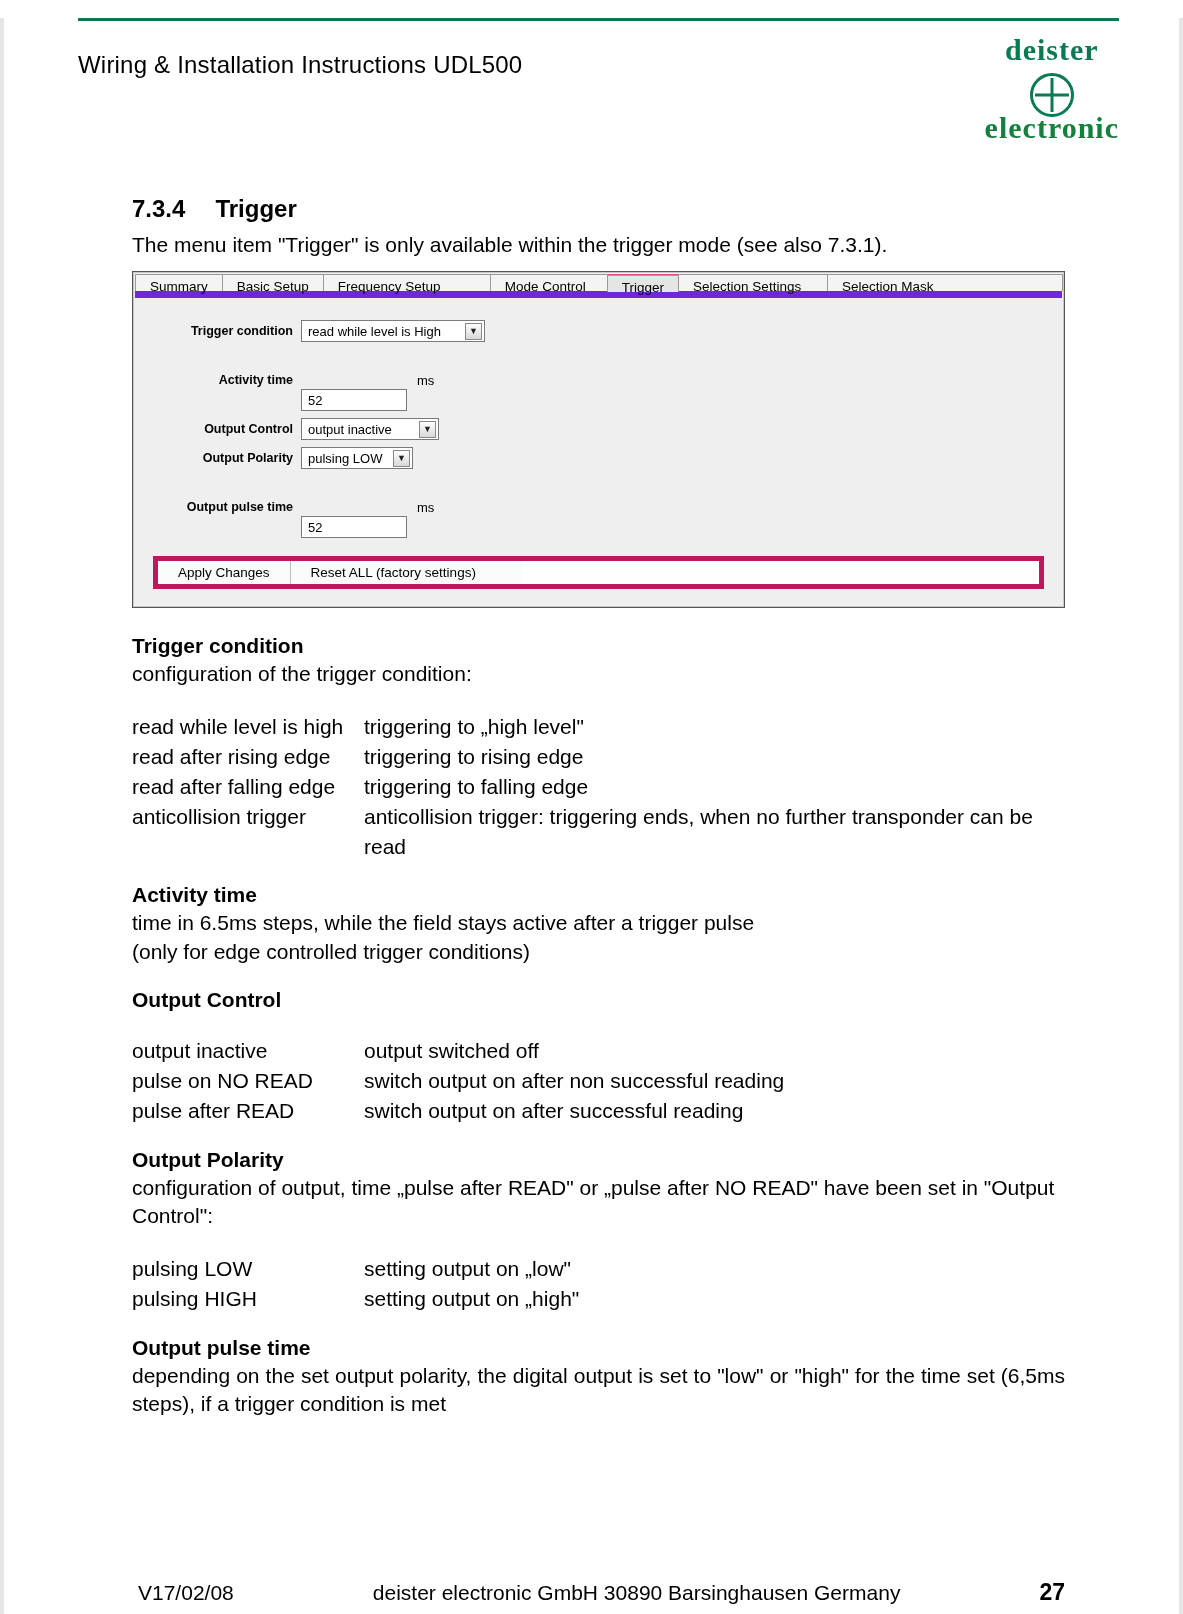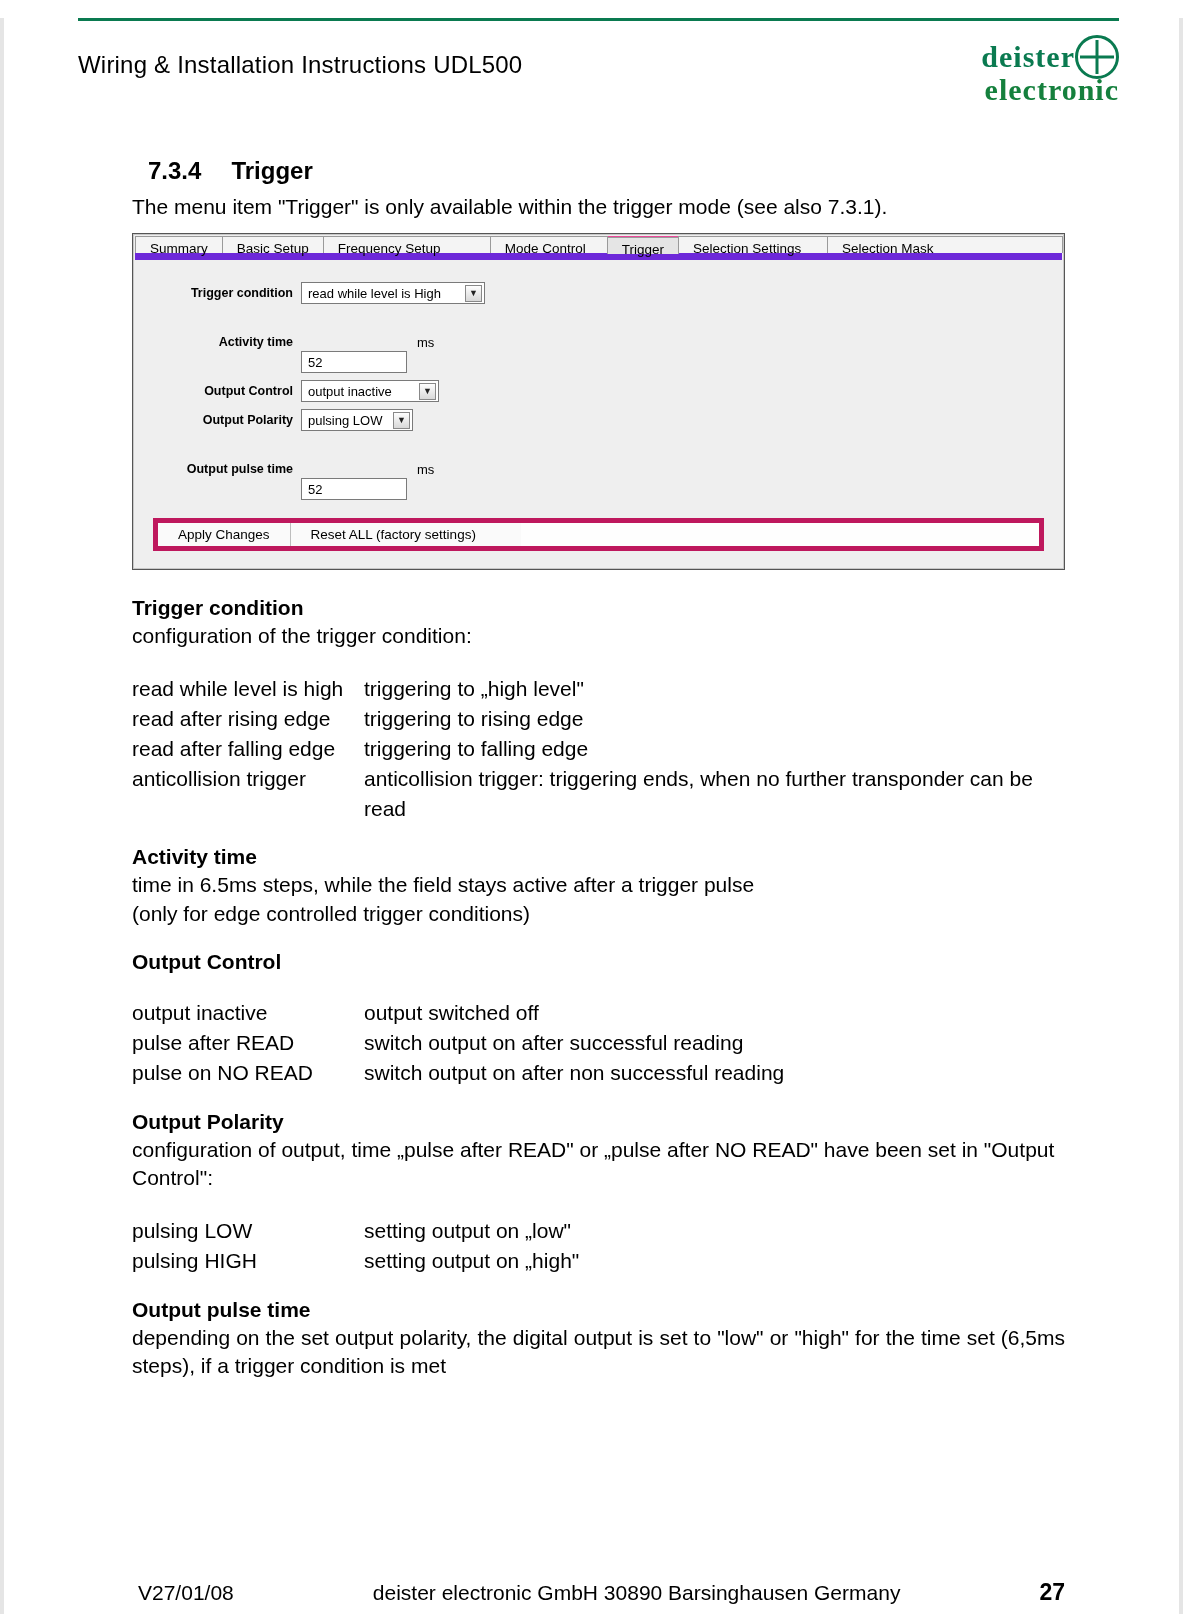--- a/index.html
+++ b/index.html
@@ -32,21 +32,21 @@
   .doc-title {
     font-size: 24px;
     font-weight: 400;
     letter-spacing: .2px;
     padding-top: 16px;
   }
   .brand {
     text-align: right;
     line-height: 1;
   }
-  .brand-top { display: flex; align-items: center; justify-content: flex-end; gap: 0; }
+  .brand-top { display: flex; align-items: center; justify-content: flex-end; gap: 8px; flex-direction: column; }
   .brand-word1 {
     font-family: Georgia, 'Times New Roman', serif;
     font-size: 30px;
     letter-spacing: 1px;
     color: #0a7a50;
     font-weight: 700;
   }
   .brand-word2 {
     font-family: Georgia, 'Times New Roman', serif;
     font-size: 30px;
@@ -69,21 +69,21 @@
     background: #0a7a50;
   }
   .brand-logo::before { left: 50%; top: 2px; bottom: 2px; width: 3px; transform: translateX(-50%); }
   .brand-logo::after  { top: 50%; left: 2px; right: 2px; height: 3px; transform: translateY(-50%); }
 
   .content { padding: 20px 54px 0 54px; }
 
   .sec-heading {
     font-size: 24px;
     font-weight: 700;
-    margin: 14px 0 10px 16px;
+    margin: 14px 0 10px 0;
   }
   .sec-heading .num { margin-right: 30px; }
 
   p.intro { font-size: 21px; margin-bottom: 14px; }
 
   
   .shot {
     border: 1px solid #555;
     background: #efefef;
     margin: 10px 0 26px 0;
@@ -298,26 +298,26 @@
     </div>
 
     <div class="block">
       <h3>Output Control</h3>
       <div class="deflist">
         <div class="defrow">
             <div class="k">output inactive</div>
             <div class="v">output switched off</div>
           </div>
         <div class="defrow">
+            <div class="k">pulse on NO READ</div>
+            <div class="v">switch output on after non successful reading</div>
+          </div>
+        <div class="defrow">
             <div class="k">pulse after READ</div>
             <div class="v">switch output on after successful reading</div>
-          </div>
-        <div class="defrow">
-            <div class="k">pulse on NO READ</div>
-            <div class="v">switch output on after non successful reading</div>
           </div>
       </div>
     </div>
 
     <div class="block">
       <h3>Output Polarity</h3>
       <p>configuration of output, time „pulse after READ" or „pulse after NO READ" have been set in "Output Control":</p>
       <div class="deflist">
         <div class="defrow">
             <div class="k">pulsing LOW</div>
@@ -331,17 +331,17 @@
     </div>
 
     <div class="block justify">
       <h3>Output pulse time</h3>
       <p>depending on the set output polarity, the digital output is set to "low" or "high" for the time set (6,5ms steps), if a trigger condition is met</p>
     </div>
 
   </div>
 
   <div class="footer">
-    <span>V27/01/08</span>
+    <span>V17/02/08</span>
     <span>deister electronic GmbH  30890 Barsinghausen  Germany</span>
     <span class="pn">27</span>
   </div>
 </div>
 
 </body></html>

